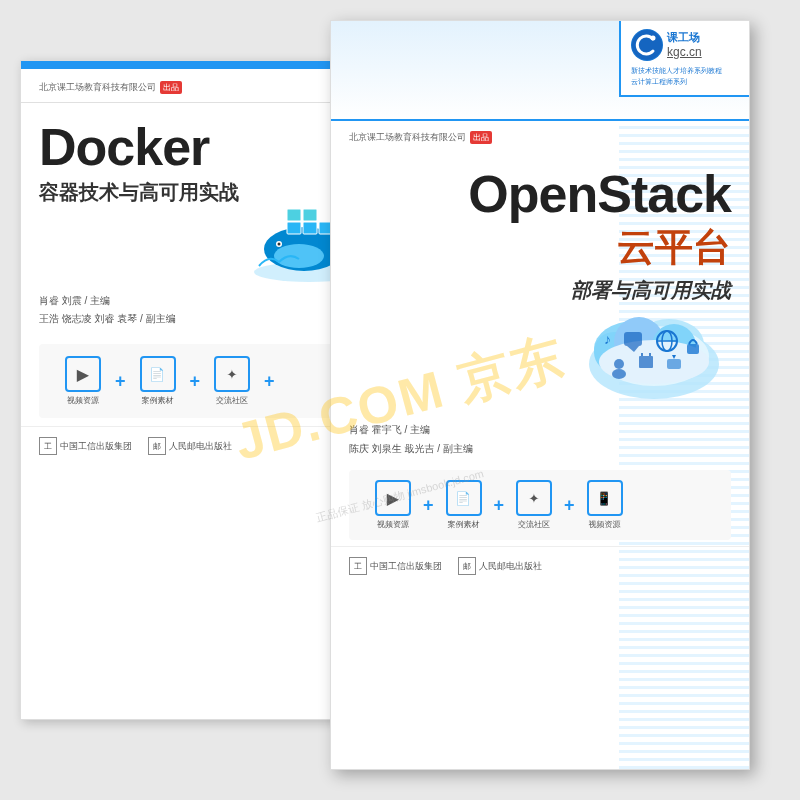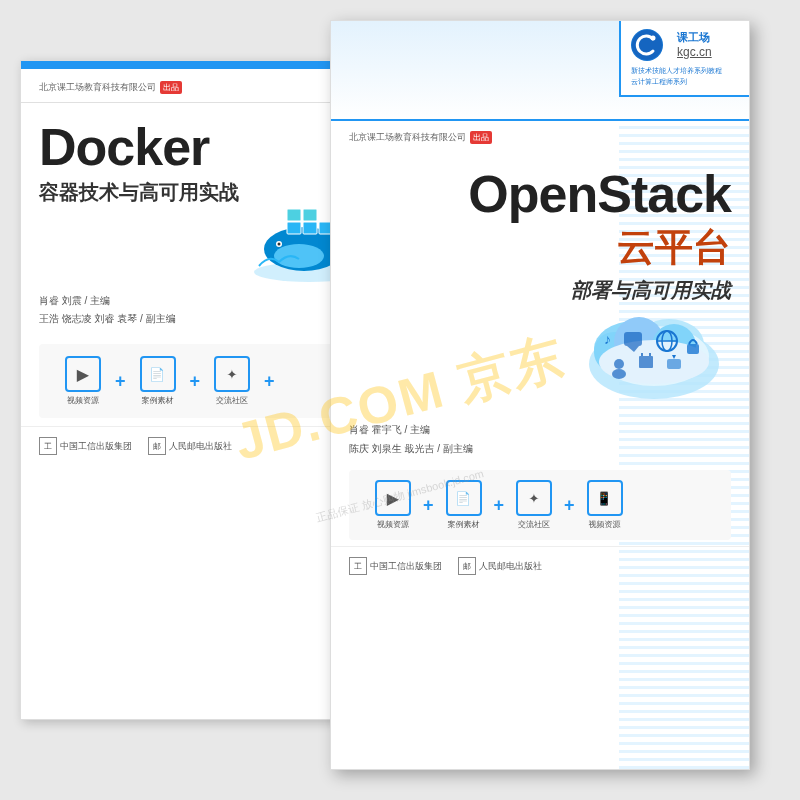--- a/index.html
+++ b/index.html
@@ -199,21 +199,21 @@
       width: 130px;
       background: #fff;
       border-bottom: 2px solid #2196F3;
       border-left: 2px solid #2196F3;
       padding: 8px 10px;
     }
 
     .kgc-logo-inner {
       display: flex;
       align-items: center;
-      gap: 14px;
+      gap: 4px;
       margin-bottom: 4px;
     }
 
     .kgc-c-icon {
       width: 32px;
       height: 32px;
       background: #1976D2;
       border-radius: 50%;
       display: flex;
       align-items: center;

